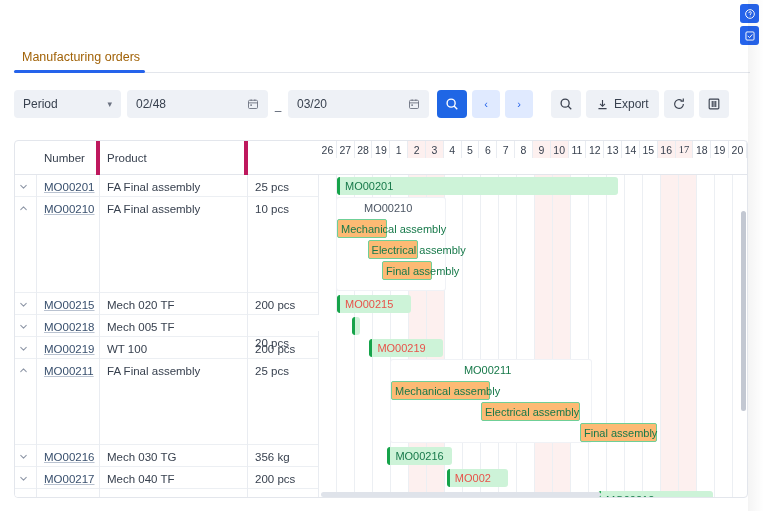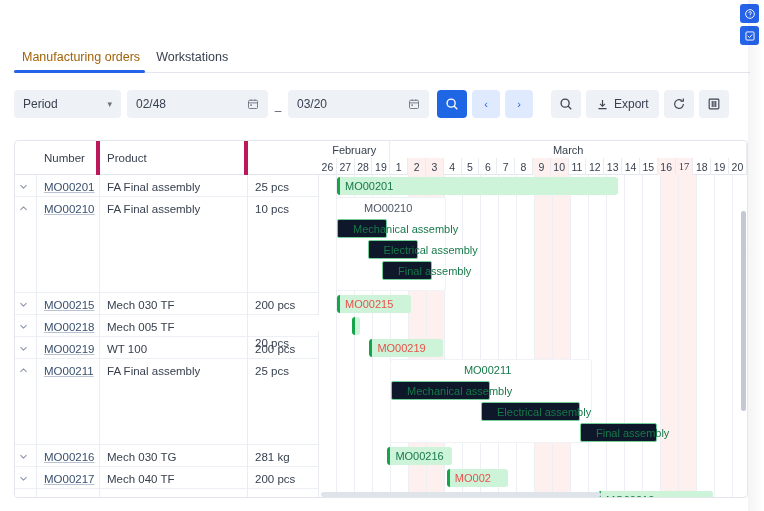--- a/index.html
+++ b/index.html
@@ -139,24 +139,24 @@
 
   .grp-panel {
     position: absolute; background: #ffffff; border-radius: 2px;
     box-shadow: 0 0 0 1px #f0f2f6;
   }
   .grp-label {
     position: absolute; font-size: 11px; color: #4b5563; white-space: nowrap;
   }
   .grp-label.green { color: #17794a; }
   .op {
-    position: absolute; height: 19px; background: #0f172a;
+    position: absolute; height: 19px; background: #fdba74;
     border: 1px solid #6fcf97; border-radius: 2px;
     font-size: 11px; color: #17794a; display: flex; align-items: center;
-    padding-left: 15px; white-space: nowrap; cursor: pointer;
+    padding-left: 3px; white-space: nowrap; cursor: pointer;
   }
   .op span { position: relative; }
 
   
   .vscroll {
     position: absolute; right: 1px; top: 36px; width: 5px; height: 200px;
     background: #c3c8d2; border-radius: 3px;
   }
   .hscroll {
     position: absolute; left: 306px; bottom: 1px; width: 280px; height: 5px;
@@ -169,21 +169,20 @@
   }
 </style>
 </head>
 <body>
 
 <div class="page">
 
 
   <div class="tabs">
     <div class="tab active">Manufacturing orders</div>
-    <div class="tab">Workstations</div>
   </div>
   <div class="tabs-underline"></div>
   <div class="tab-active-bar"></div>
 
   <div class="toolbar">
     <div class="fld fld-period">
       <span>Period</span>
       <span class="chev">▾</span>
     </div>
     <div style="width:6px"></div>
@@ -272,24 +271,20 @@
 
   <div class="gantt">
 
     <div class="gantt-head">
       <div class="head-left">
         <div class="hcell blank colw-toggle"></div>
         <div class="hcell colw-num">Number</div>
         <div class="hcell colw-prod">Product</div>
       </div>
       <div class="head-right">
-        <div class="month-row" id="month-row">
-            <div class="month-cell" style="width: 72px;">February</div>
-            <div class="month-cell" style="width: 360px;">March</div>
-          </div>
         <div class="day-row" id="day-row">
             <div class="day-cell" style="width: 18px;">26</div>
             <div class="day-cell" style="width: 18px;">27</div>
             <div class="day-cell" style="width: 18px;">28</div>
             <div class="day-cell" style="width: 18px;">19</div>
             <div class="day-cell" style="width: 18px;">1</div>
             <div class="day-cell we" style="width: 18px;">2</div>
             <div class="day-cell we" style="width: 18px;">3</div>
             <div class="day-cell" style="width: 18px;">4</div>
             <div class="day-cell" style="width: 18px;">5</div>
@@ -340,21 +335,21 @@
           </div>
           <div class="row" style="height: 22px;">
             <div class="cell toggle colw-toggle" style="height: 22px;">
               <svg width="11" height="11" viewBox="0 0 16 16" fill="none" stroke="#8d96a6" stroke-width="1.5" stroke-linecap="round" stroke-linejoin="round">
                 <path d="M4 6.3l4 4 4-4"></path>
               </svg>
             </div>
             <div class="cell num colw-num" style="height: 22px;">
               <a>MO00215</a>
             </div>
-            <div class="cell colw-prod" style="height: 22px;">Mech 030 TF</div>
+            <div class="cell colw-prod" style="height: 22px;">Mech 020 TF</div>
             <div class="cell colw-qty" style="height: 22px;">200 pcs</div>
           </div>
           <div class="row" style="height: 22px;">
             <div class="cell toggle colw-toggle" style="height: 22px;">
               <svg width="11" height="11" viewBox="0 0 16 16" fill="none" stroke="#8d96a6" stroke-width="1.5" stroke-linecap="round" stroke-linejoin="round">
                 <path d="M4 6.3l4 4 4-4"></path>
               </svg>
             </div>
             <div class="cell num colw-num" style="height: 22px;">
               <a>MO00218</a>
@@ -389,21 +384,21 @@
           <div class="row" style="height: 22px;">
             <div class="cell toggle colw-toggle" style="height: 22px;">
               <svg width="11" height="11" viewBox="0 0 16 16" fill="none" stroke="#8d96a6" stroke-width="1.5" stroke-linecap="round" stroke-linejoin="round">
                 <path d="M4 6.3l4 4 4-4"></path>
               </svg>
             </div>
             <div class="cell num colw-num" style="height: 22px;">
               <a>MO00216</a>
             </div>
             <div class="cell colw-prod" style="height: 22px;">Mech 030 TG</div>
-            <div class="cell colw-qty" style="height: 22px;">281 kg</div>
+            <div class="cell colw-qty" style="height: 22px;">356 kg</div>
           </div>
           <div class="row" style="height: 22px;">
             <div class="cell toggle colw-toggle" style="height: 22px;">
               <svg width="11" height="11" viewBox="0 0 16 16" fill="none" stroke="#8d96a6" stroke-width="1.5" stroke-linecap="round" stroke-linejoin="round">
                 <path d="M4 6.3l4 4 4-4"></path>
               </svg>
             </div>
             <div class="cell num colw-num" style="height: 22px;">
               <a>MO00217</a>
             </div>

